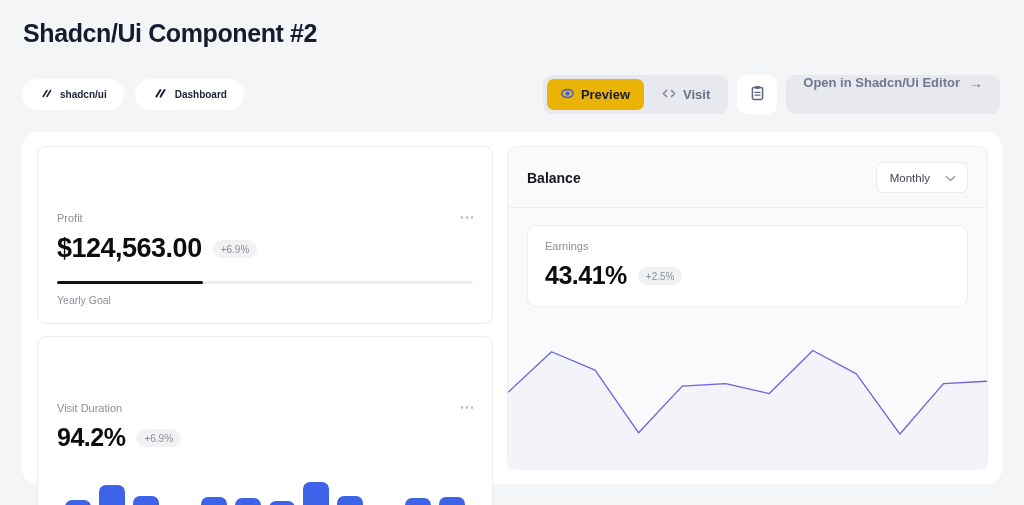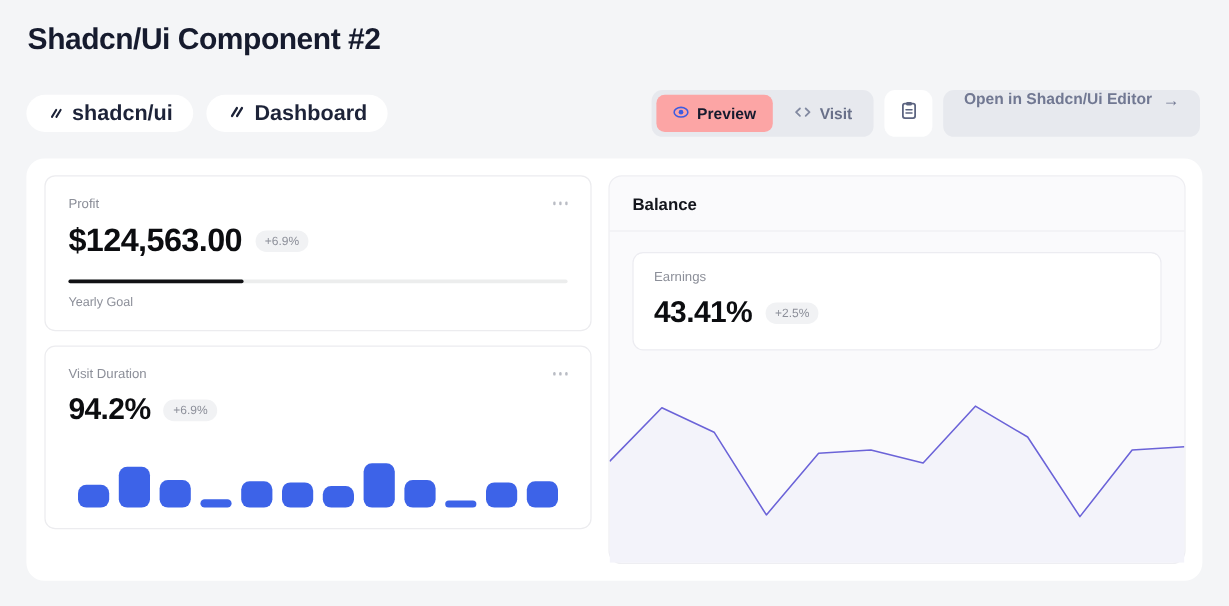--- a/index.html
+++ b/index.html
@@ -15,35 +15,35 @@
   .page-title {
     position: absolute; left: 23px; top: 19px;
     font-size: 25px; font-weight: bold; letter-spacing: -0.4px;
     color: #161b2e;
   }
   .pill-row { position: absolute; left: 22px; top: 79px; display: flex; gap: 11px; }
   .pill {
     display: flex; align-items: center; gap: 8px;
     height: 31px; padding: 0 17px;
     background: #ffffff; border-radius: 16px;
-    font-size: 18px; font-weight: bold; color: #1d2338;
+    font-size: 10px; font-weight: bold; color: #1d2338;
   }
   .slash-icon { display: block; }
 
   .toolbar { position: absolute; right: 24px; top: 75px; display: flex; align-items: center; gap: 9px; }
   .seg {
     display: flex; align-items: center; gap: 4px;
     background: #e7e9ee; border-radius: 9px; padding: 4px;
   }
   .seg-btn {
     display: flex; align-items: center; gap: 7px;
     height: 31px; padding: 0 14px; border-radius: 7px;
     font-size: 13px; font-weight: bold; color: #697089;
   }
-  .seg-btn.active { background: #fca5a5; color: #161b2e; }
+  .seg-btn.active { background: #eab308; color: #161b2e; }
   .icon-btn {
     width: 40px; height: 39px; border-radius: 9px; background: #ffffff;
     display: flex; align-items: center; justify-content: center;
   }
   .editor-btn {
     height: 39px; padding: 0 17px; border-radius: 9px;
     background: #e7e9ee; display: flex; align-items: flex-start;
     font-size: 13px; font-weight: bold; color: #717892;
   }
   .arrow-glyph { margin-left: 9px; font-size: 14px; }
@@ -55,21 +55,21 @@
     background: #ffffff; border-radius: 15px;
     display: flex; gap: 0;
   }
   .col-left { width: 485px; padding: 14px 14px 14px 15px; display: flex; flex-direction: column; gap: 12px; }
   .col-right { flex: 1; padding: 14px 14px 14px 0; }
 
   .card {
     background: #ffffff; border: 1px solid #ececef; border-radius: 9px;
     padding: 17px 19px;
   }
-  .card-head { display: flex; align-items: flex-start; justify-content: space-between; }
+  .card-head { display: flex; align-items: flex-start; justify-content: space-between; margin-top: 48px; }
   .card-label { font-size: 11px; color: #8c8f99; }
   .dots { display: flex; gap: 2.5px; padding-top: 4px; }
   .dots i { width: 2.5px; height: 2.5px; border-radius: 50%; background: #b9bcc4; display: block; }
 
   .value-row { display: flex; align-items: center; gap: 11px; margin-top: 9px; }
   .big-value { font-size: 27px; font-weight: bold; color: #0c0d10; letter-spacing: -0.5px; }
   .big-value.small { font-size: 25px; }
   .delta {
     font-size: 10px; color: #8c8f99; background: #f1f2f4;
     border-radius: 9px; padding: 4px 8px 3px;
@@ -228,20 +228,28 @@
           </div>
       </div>
 
     </div>
 
     <div class="col-right">
       <div class="panel">
 
         <div class="panel-head">
           <span class="panel-title">Balance</span>
+          <div class="select">
+            <span>Monthly</span>
+            <span>
+              <svg width="11" height="7" viewBox="0 0 11 7">
+                  <polyline points="1.2,1.6 5.5,5.4 9.8,1.6" fill="none" stroke="#9598a3" stroke-width="1.3" stroke-linecap="round" stroke-linejoin="round"></polyline>
+                </svg>
+            </span>
+          </div>
         </div>
 
         <div class="stat-row">
           <div class="stat-card">
             <div class="card-label">Earnings</div>
             <div class="value-row">
               <span class="big-value small">43.41%</span>
               <span class="delta">+2.5%</span>
             </div>
           </div>

